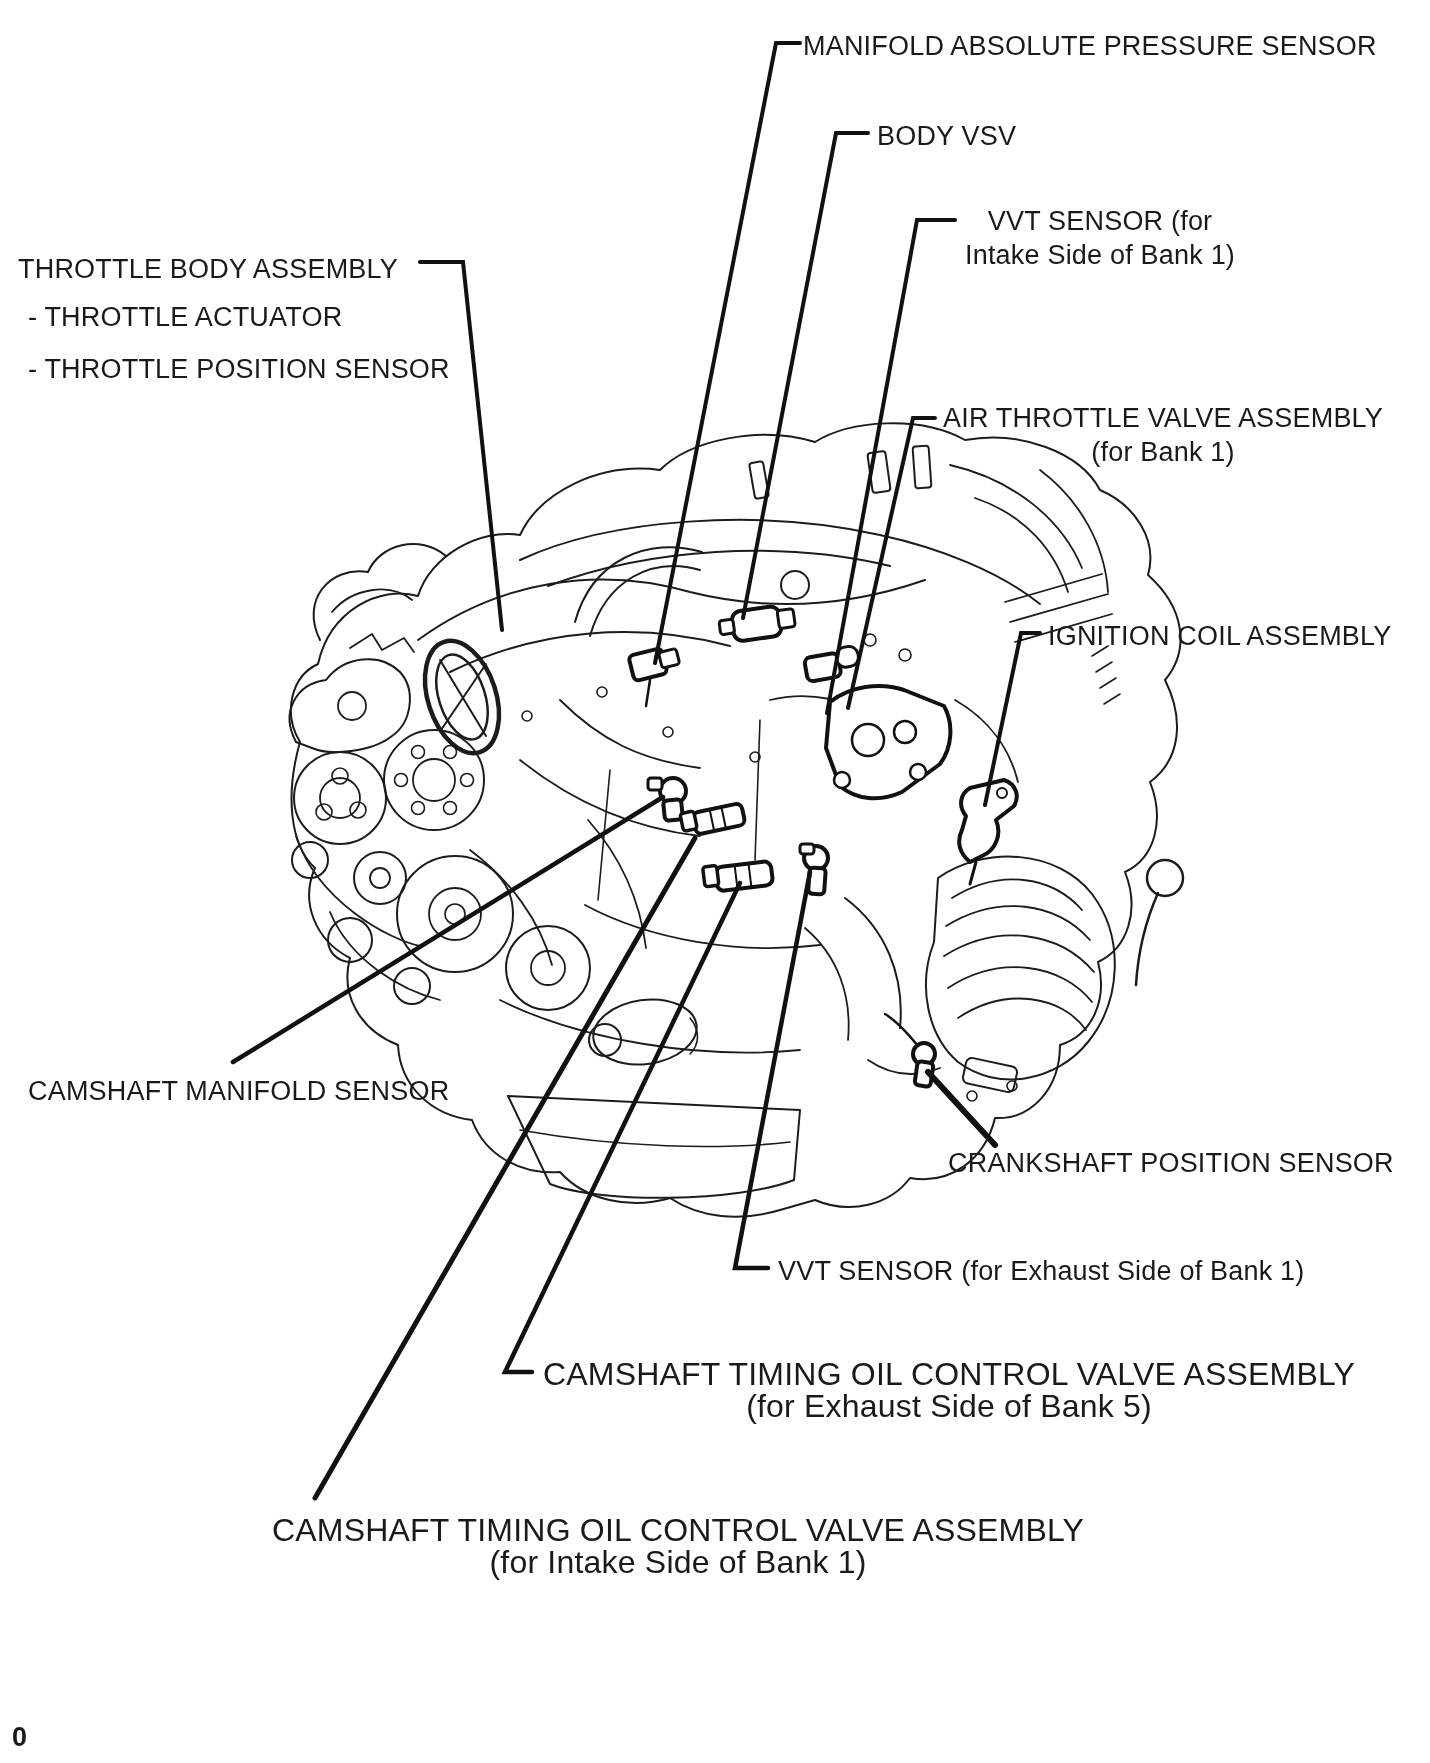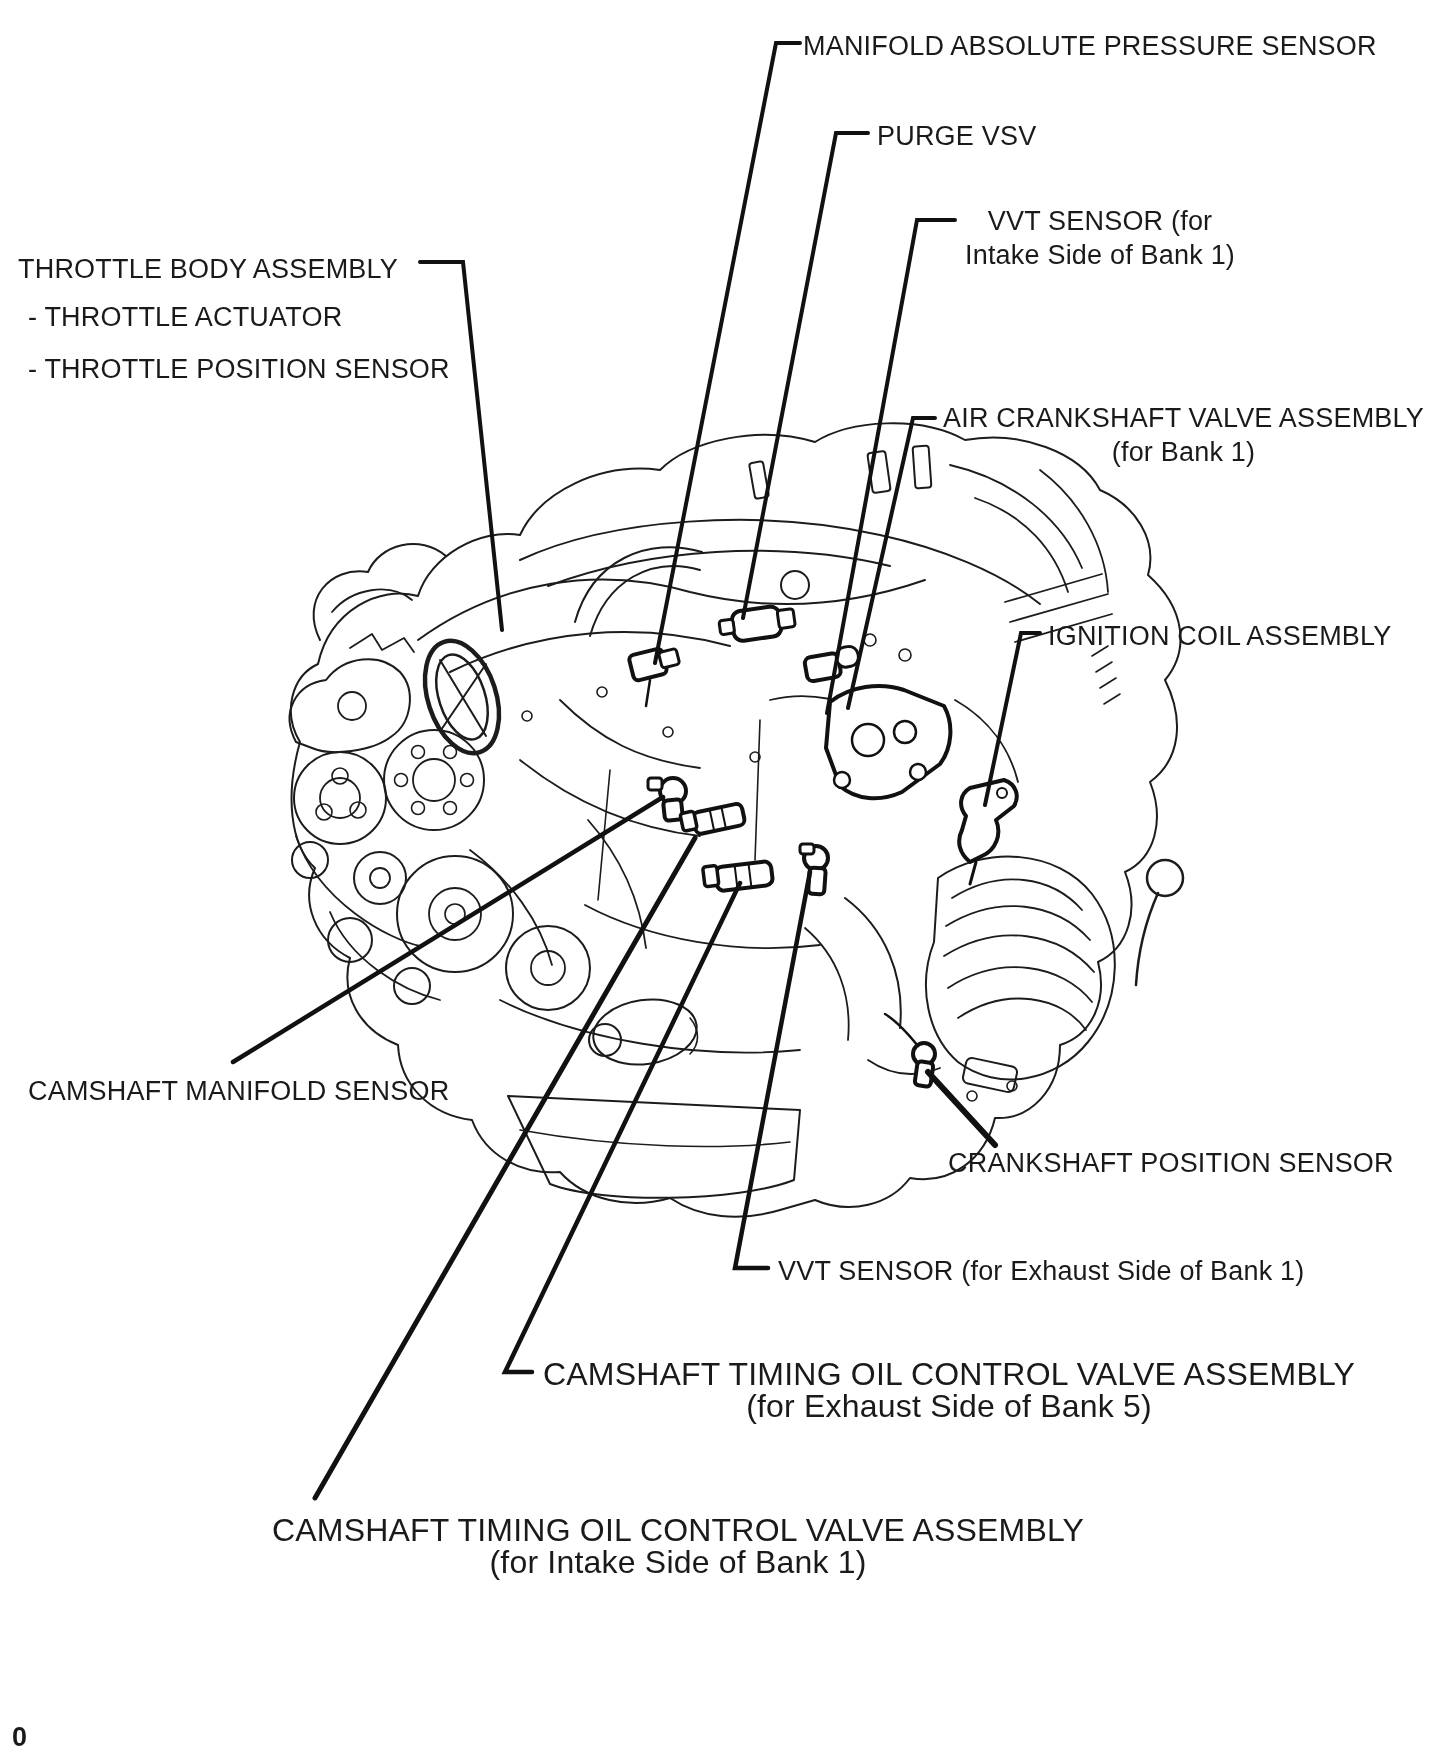--- a/index.html
+++ b/index.html
@@ -207,33 +207,33 @@
       <path stroke-width="4.5" d="M233,1062 L663,797"></path>
       <path stroke-width="6" d="M928,1072 L995,1145"></path>
       <path stroke-width="4.5" d="M768,1268 L735,1268 L810,872"></path>
       <path stroke-width="4.5" d="M532,1372 L505,1372 L740,883"></path>
       <path stroke-width="5" d="M315,1498 L695,838"></path>
     </g>
   </svg>
 
   <div class="lbl" style="left:803px;top:29px">MANIFOLD ABSOLUTE PRESSURE SENSOR</div>
 
-  <div class="lbl" style="left:877px;top:119px">PURGE VSV</div>
+  <div class="lbl" style="left:877px;top:119px">BODY VSV</div>
 
   <div class="lbl" style="left:965px;top:204px">
     <span>VVT SENSOR (for</span>
     <span>Intake Side of Bank 1)</span>
   </div>
 
   <div class="lbl" style="left:18px;top:252px">THROTTLE BODY ASSEMBLY</div>
   <div class="lbl" style="left:28px;top:300px">- THROTTLE ACTUATOR</div>
   <div class="lbl" style="left:28px;top:352px">- THROTTLE POSITION SENSOR</div>
 
   <div class="lbl" style="left:943px;top:401px">
-    <span>AIR CRANKSHAFT VALVE ASSEMBLY</span>
+    <span>AIR THROTTLE VALVE ASSEMBLY</span>
     <span>(for Bank 1)</span>
   </div>
 
   <div class="lbl" style="left:1048px;top:619px">IGNITION COIL ASSEMBLY</div>
 
   <div class="lbl" style="left:28px;top:1074px">CAMSHAFT MANIFOLD SENSOR</div>
 
   <div class="lbl" style="left:948px;top:1146px">CRANKSHAFT POSITION SENSOR</div>
 
   <div class="lbl" style="left:778px;top:1254px">VVT SENSOR (for Exhaust Side of Bank 1)</div>

